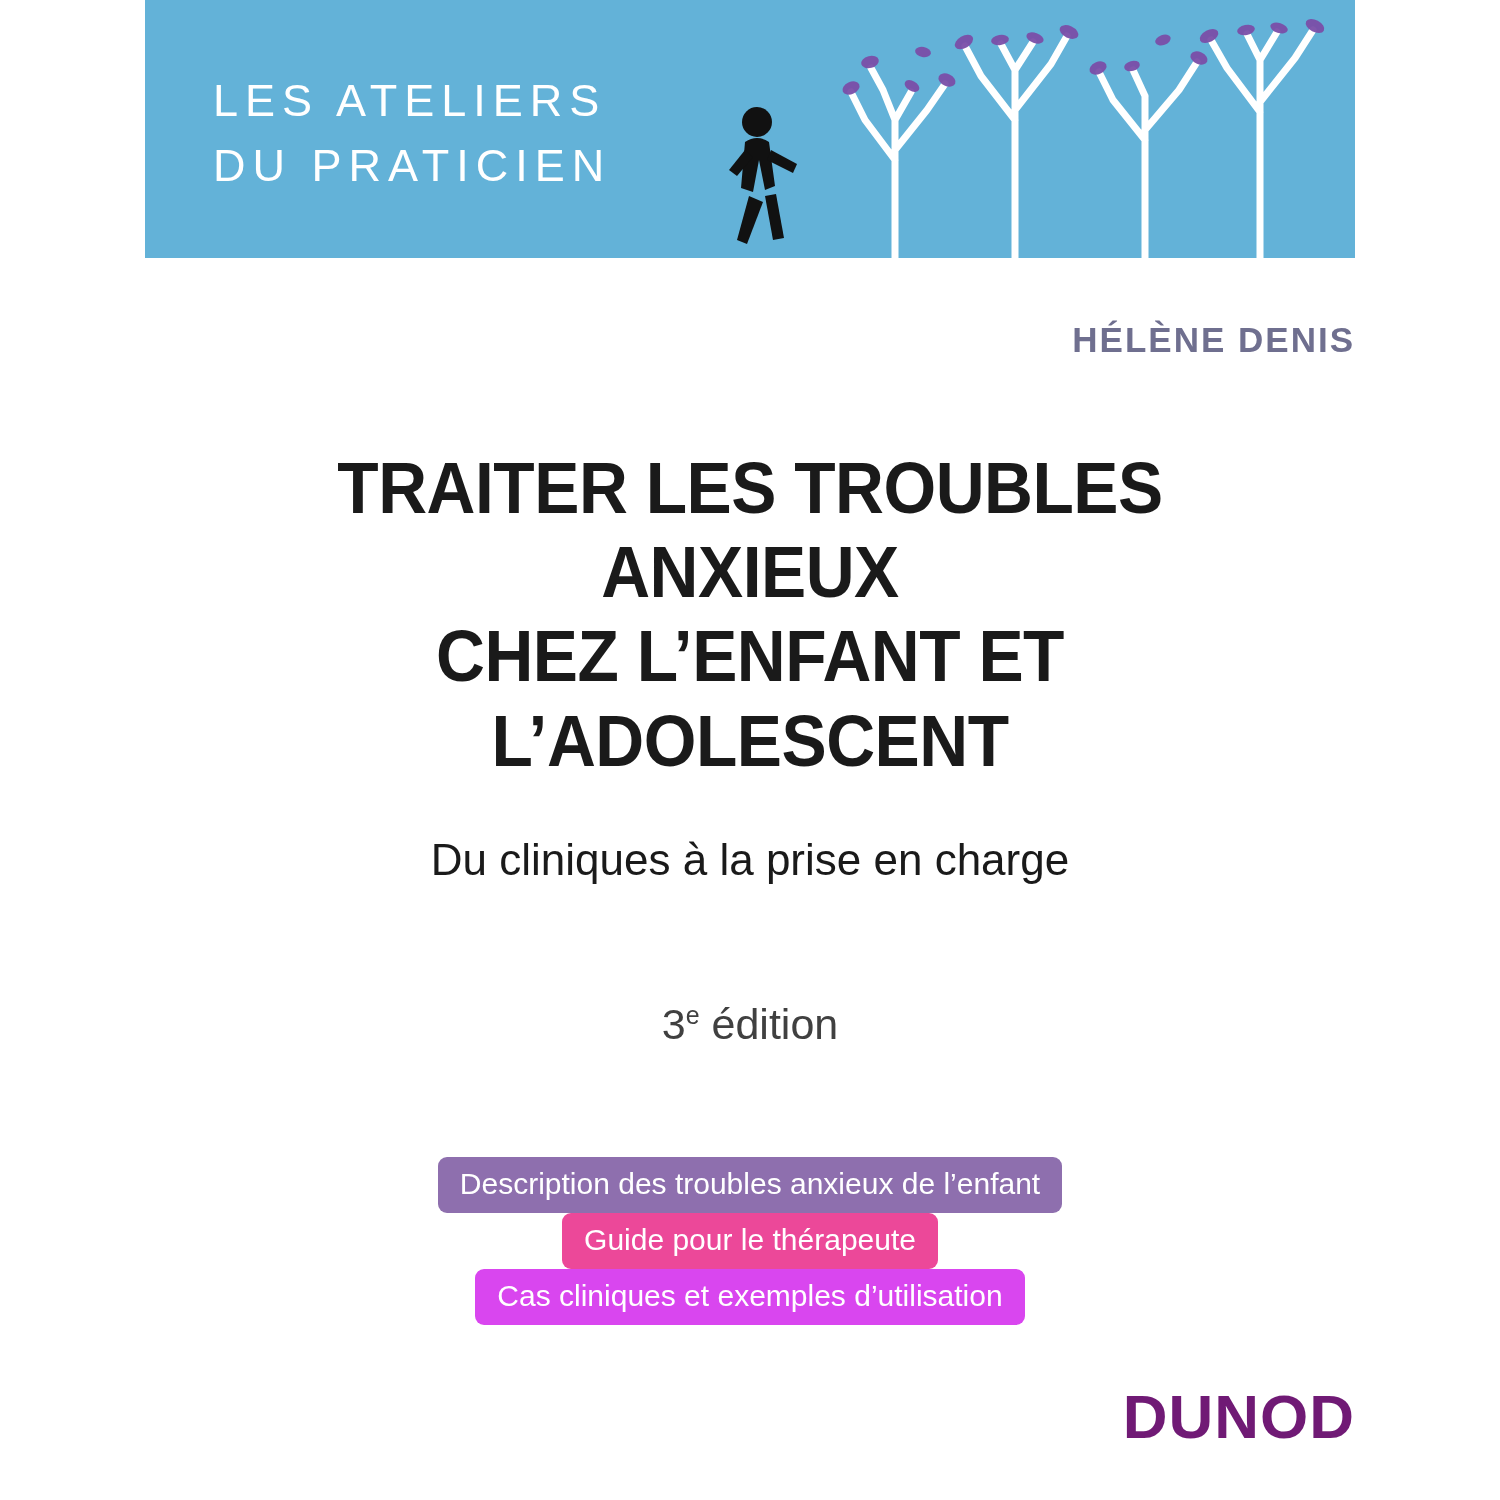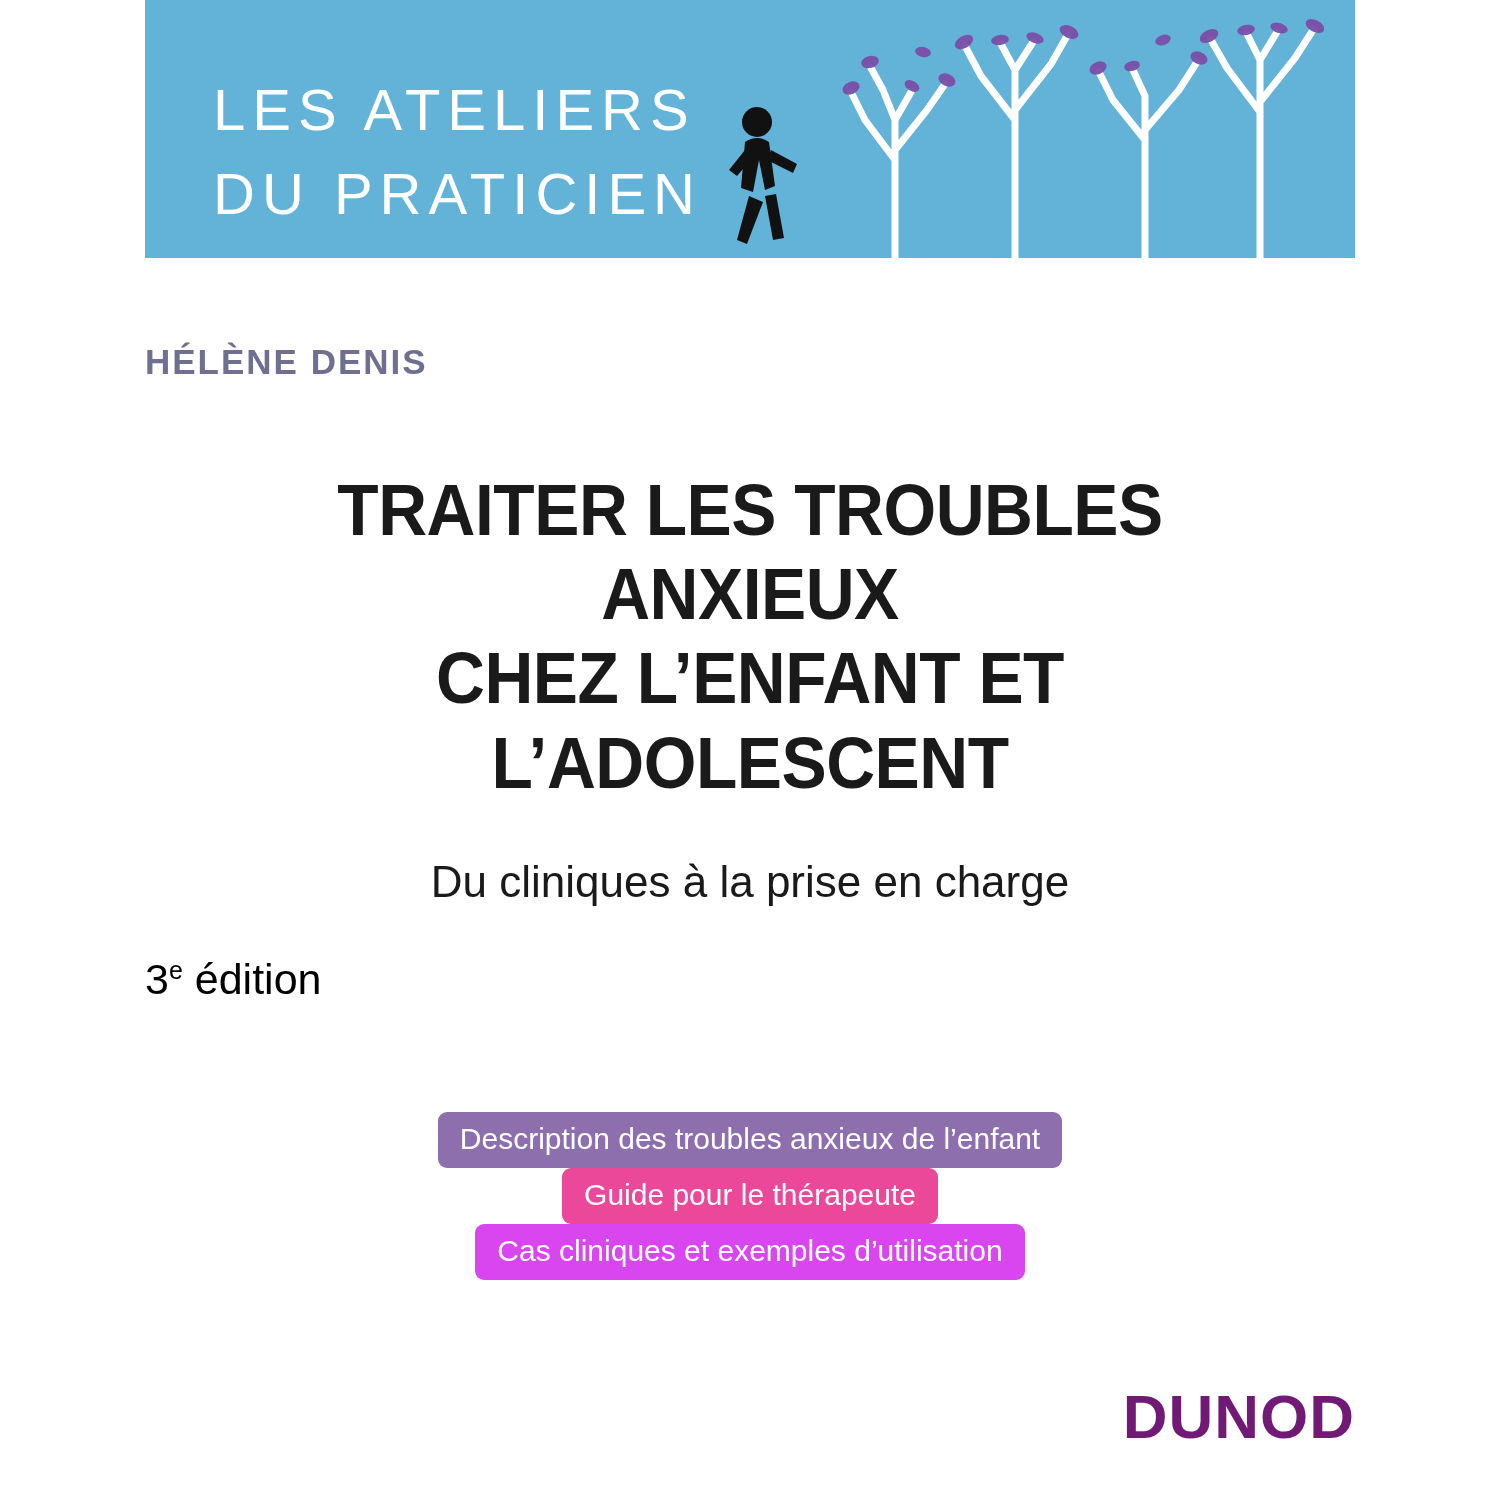--- a/index.html
+++ b/index.html
@@ -39,41 +39,41 @@
     height: 258px;
     background: #63b2d8;
     overflow: hidden;
   }
 
   .collection {
     position: absolute;
     left: 68px;
     top: 68px;
     color: #ffffff;
-    font-size: 58px;
+    font-size: 45px;
     font-weight: 400;
     letter-spacing: 7px;
     line-height: 1.45;
     text-transform: uppercase;
     font-family: "Liberation Sans", sans-serif;
     white-space: pre-line;
   }
 
   .band-art {
     position: absolute;
     right: 0;
     top: 0;
     width: 640px;
     height: 258px;
   }
 
   
   .authors {
-    margin-top: 84px;
-    text-align: left;
+    margin-top: 62px;
+    text-align: right;
   }
   .author-name {
     color: #6f6f8f;
     font-size: 35px;
     letter-spacing: 2px;
     font-weight: 700;
     text-transform: uppercase;
     font-family: "Liberation Sans", sans-serif;
   }
   .preface {
@@ -105,22 +105,23 @@
   .subtitle {
     margin-top: 52px;
     text-align: center;
     color: #1a1a1a;
     font-size: 44px;
     font-weight: 400;
     font-family: "Liberation Sans", sans-serif;
   }
 
   .edition {
-    margin-top: 48px;
-    color: #000000;
+    margin-top: 115px;
+    text-align: center;
+    color: #404040;
     font-size: 43px;
     font-weight: 400;
     font-family: "Liberation Sans", sans-serif;
   }
   .edition sup {
     font-size: 0.58em;
     vertical-align: super;
   }
 
   

